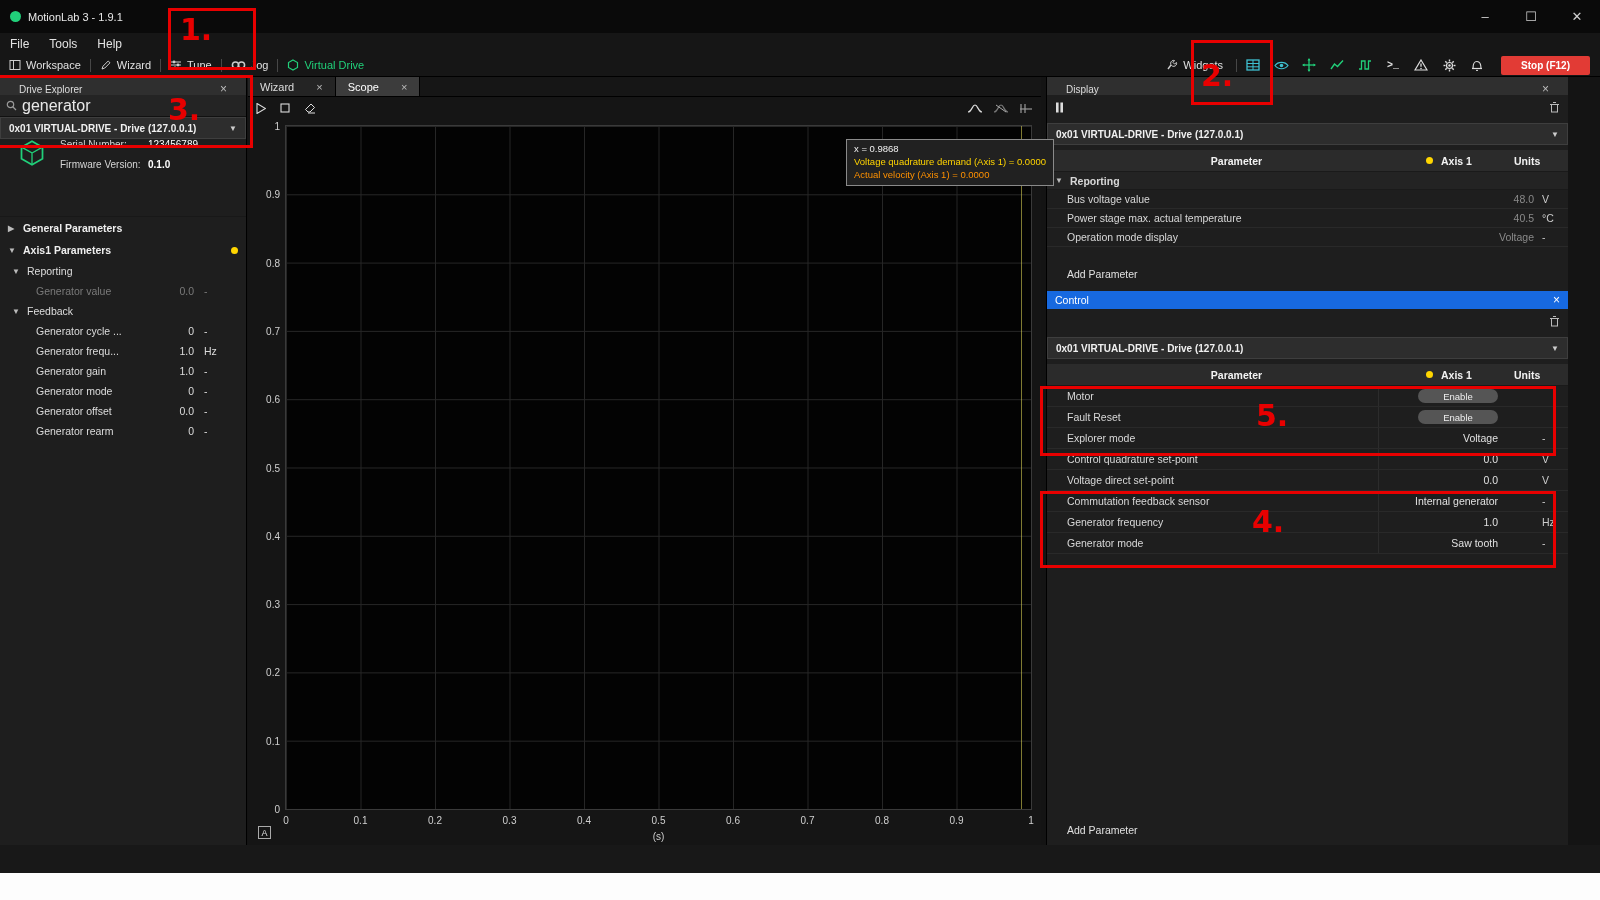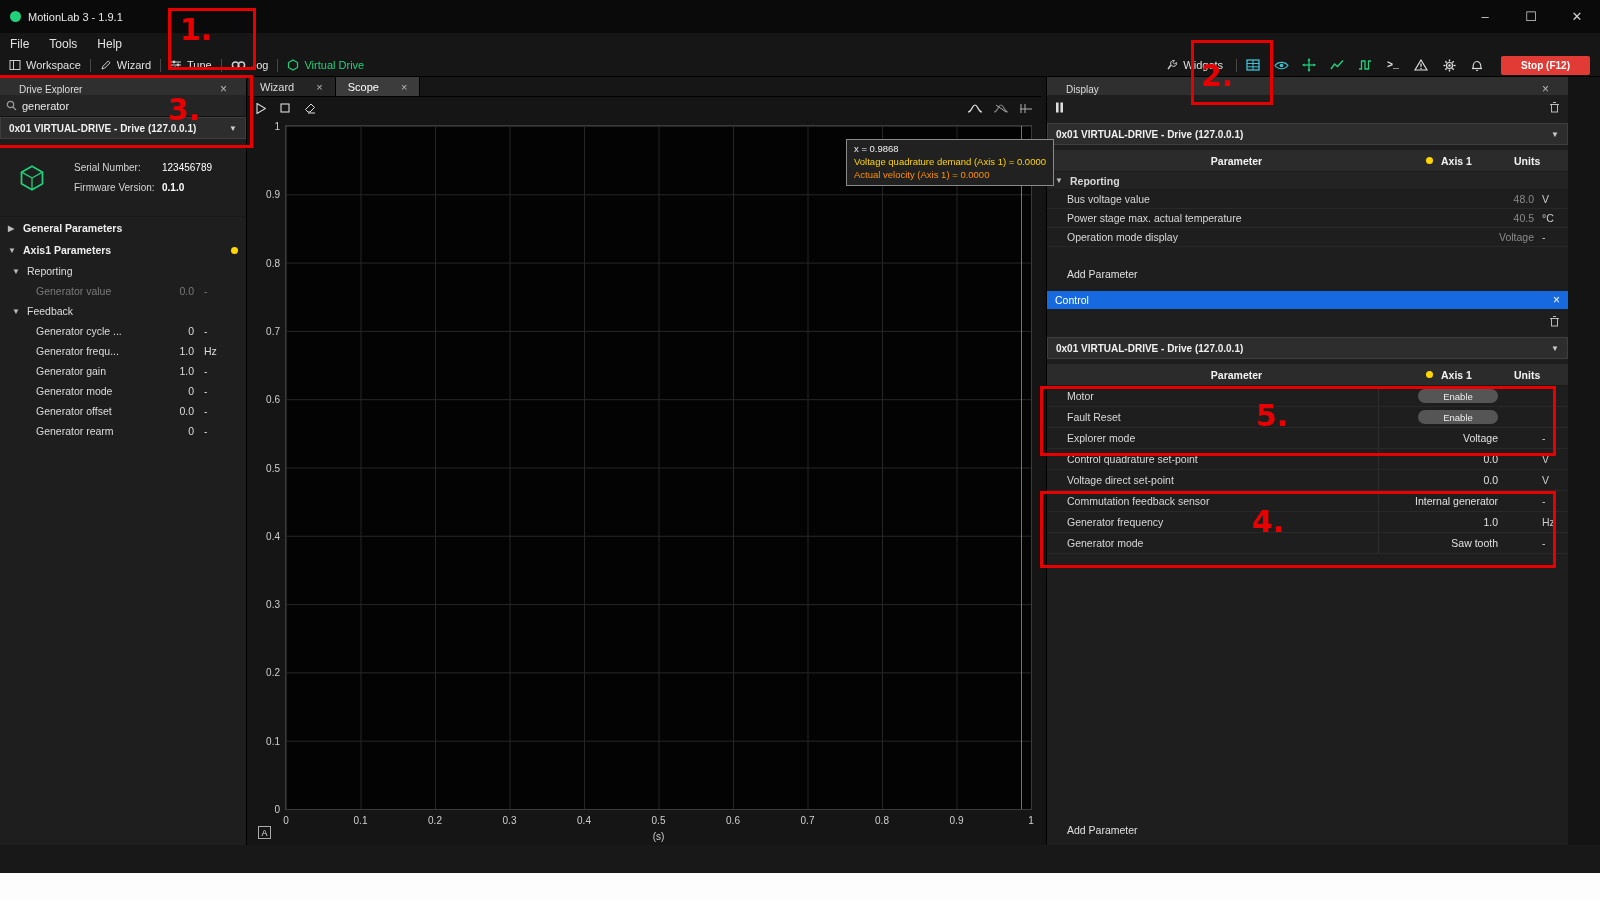--- a/index.html
+++ b/index.html
@@ -35,22 +35,22 @@
   
   .panel-header { height:18px; background:#2f2f2f; display:flex; align-items:flex-end; padding:0 19px; font-size:10px; color:#ddd; }
   .panel-close { margin-left:auto; color:#bbb; font-size:12px; line-height:1; }
   .drive-dropdown { height:22px; background:#2d2d2d; border:1px solid #3e3e3e; display:flex; align-items:center; padding:0 8px; font-weight:bold; font-size:10px; color:#f0f0f0; }
   .dd-caret { margin-left:auto; font-size:8px; color:#ccc; }
   .yellow-dot { width:7px; height:7px; border-radius:50%; background:#ffd600; flex:none; }
 
   
   .drive-explorer { position:absolute; left:0; top:77px; width:247px; height:768px; background:#1e1e1e; border-right:1px solid #000; }
   .search-row { height:22px; background:#242424; border-bottom:1px solid #111; display:flex; align-items:center; padding:0 6px; gap:5px; }
-  .search-input { flex:1; background:transparent; border:none; outline:none; color:#e8e8e8; font-size:11px; font-family:"Liberation Sans", sans-serif; }
-  .drive-info { height:78px; display:flex; align-items:center; padding:0 8px 0 18px; gap:28px; border-bottom:1px solid #181818; }
+  .search-input { flex:1; background:transparent; border:none; outline:none; color:#e8e8e8; font-size:16px; font-family:"Liberation Sans", sans-serif; }
+  .drive-info { height:78px; display:flex; align-items:flex-start; padding:0 8px 0 18px; gap:14px; border-bottom:1px solid #181818; }
   .info-rows { display:flex; flex-direction:column; gap:9px; font-size:10px; }
   .info-row { display:flex; }
   .info-label { width:88px; color:#d5d5d5; }
   .info-value { color:#fff; }
   .info-value.bold { font-weight:bold; }
   .tree-section { height:22px; display:flex; align-items:center; gap:6px; padding:0 8px; font-weight:bold; font-size:10.5px; color:#eee; }
   .tree-sub { height:20px; display:flex; align-items:center; gap:6px; padding:0 8px 0 12px; font-size:10.5px; color:#ddd; }
   .caret { font-size:8px; color:#bbb; width:9px; }
   .tree-param { height:20px; display:flex; align-items:center; font-size:10.5px; color:#dcdcdc; }
   .tree-param .p-name { flex:1; padding-left:36px; overflow:hidden; white-space:nowrap; }

